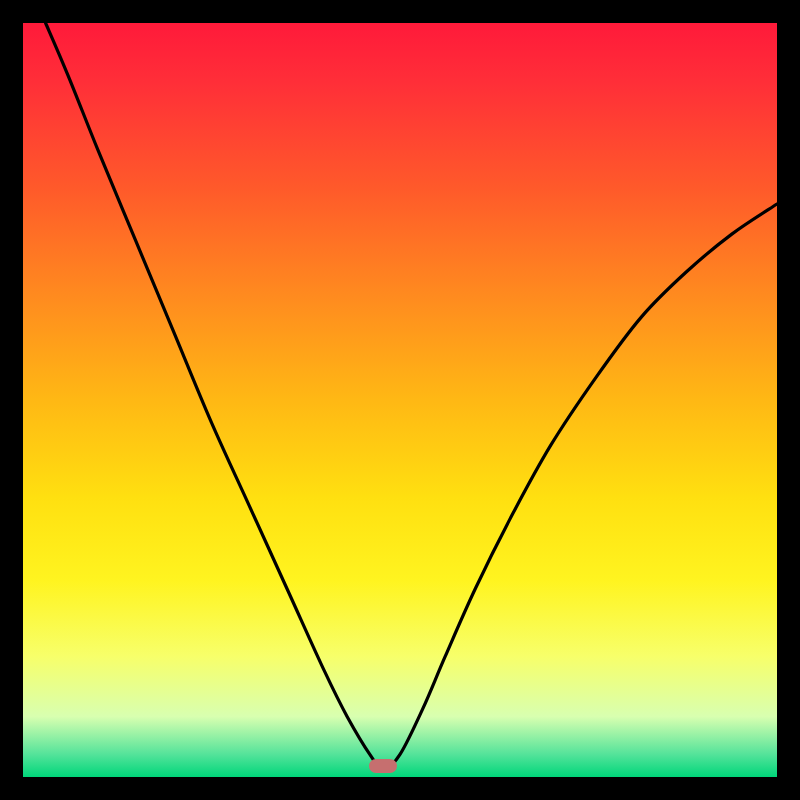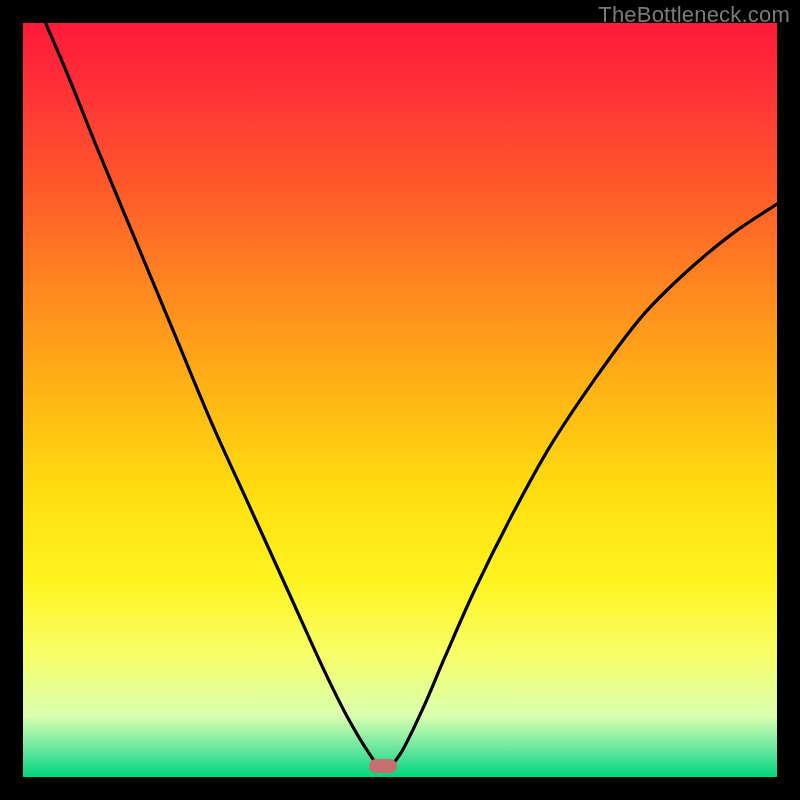--- a/index.html
+++ b/index.html
@@ -69,14 +69,13 @@
 <div class="outer">
   <div class="plot">
 
     <svg class="curve" viewBox="0 0 754 754" preserveAspectRatio="none">
       <path id="curve-path" fill="none" stroke="#000" stroke-width="3.2" stroke-linecap="round" stroke-linejoin="round" d="M 22.6 0.0 C 26.4 8.8, 36.4 31.4, 45.2 52.8 C 54.0 74.1, 64.1 100.5, 75.4 128.2 C 86.7 155.8, 100.5 188.5, 113.1 218.7 C 125.7 248.8, 138.2 279.0, 150.8 309.1 C 163.4 339.3, 175.9 370.7, 188.5 399.6 C 201.1 428.5, 213.6 454.9, 226.2 482.6 C 238.8 510.2, 251.3 537.9, 263.9 565.5 C 276.5 593.1, 291.5 627.1, 301.6 648.4 C 311.7 669.8, 316.7 679.9, 324.2 693.7 C 331.8 707.5, 340.8 722.6, 346.8 731.4 C 352.9 740.2, 355.4 746.5, 360.4 746.5 C 365.4 746.5, 370.5 741.4, 377.0 731.4 C 383.5 721.3, 392.1 702.5, 399.6 686.1 C 407.2 669.8, 413.4 653.5, 422.2 633.4 C 431.0 613.3, 441.1 589.4, 452.4 565.5 C 463.7 541.6, 477.5 514.0, 490.1 490.1 C 502.7 466.2, 514.0 444.9, 527.8 422.2 C 541.6 399.6, 558.0 375.7, 573.0 354.4 C 588.1 333.0, 603.2 311.7, 618.3 294.1 C 633.4 276.5, 648.4 262.6, 663.5 248.8 C 678.6 235.0, 693.7 222.4, 708.8 211.1 C 723.8 199.8, 746.5 186.0, 754.0 181.0"></path>
     </svg>
 
     <div class="marker" id="min-marker" style="left: 346.412px; top: 735.69px;"></div>
 
   </div>
-  <div class="watermark">TheBottleneck.com</div>
 </div>
 
 </body></html>

